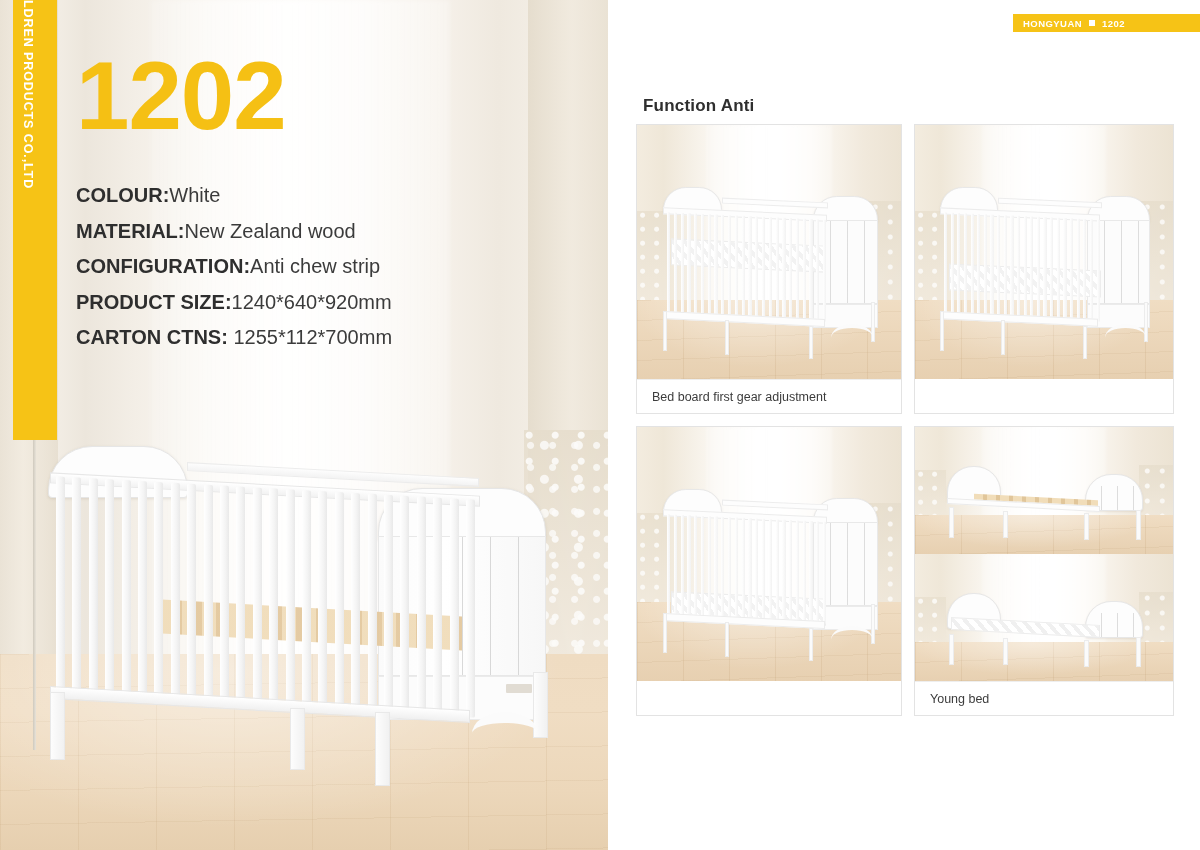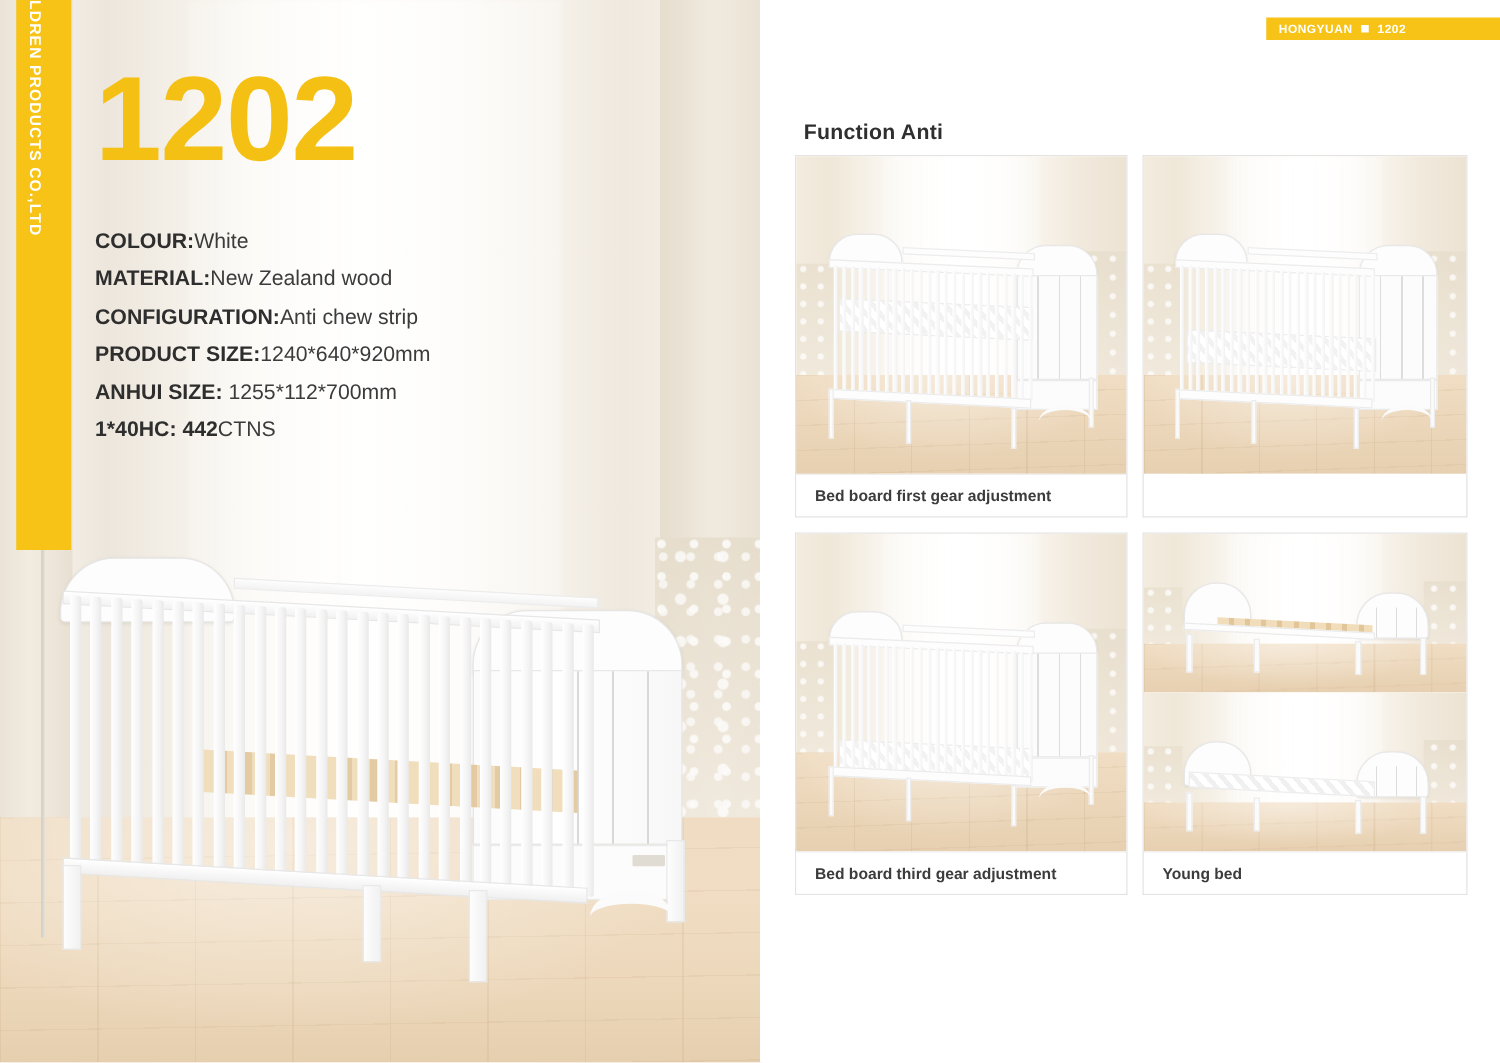--- a/index.html
+++ b/index.html
@@ -170,21 +170,21 @@
   }
 
   
   .hero-text { position: absolute; left: 76px; top: 48px; z-index: 7; }
   .model-no {
     font-size: 96px; font-weight: 700; color: #f5c014;
     line-height: 1.0; letter-spacing: -1px;
   }
   .specs { margin-top: 34px; }
   .spec-row {
-    font-size: 17px; color: #3b3b3b; line-height: 1.78;
+    font-size: 20px; color: #3b3b3b; line-height: 1.78;
     white-space: nowrap;
   }
   .spec-row b { font-weight: 700; color: #2e2e2e; }
 
   
   .right { position: absolute; left: 608px; top: 0; width: 592px; height: 850px; background:#fff; }
 
   .hdr-badge {
     position: absolute; left: 405px; top: 14px; width: 187px; height: 18px;
     background: #f6c316;
@@ -213,21 +213,20 @@
     display: flex; flex-direction: column; overflow: hidden;
   }
   .card .shot { width: 100%; height: 254px; position: relative; overflow: hidden; }
   .card.split .shot { height: 127px; }
   .card .cap {
     height: 34px; display: flex; align-items: center;
     padding-left: 15px;
     font-size: 12.5px; color: #3c3c3c;
     border-top: 1px solid #eeeeee;
     background: #fff;
-    font-weight: bold;
   }
 
   
   .scene { position: absolute; inset: 0; background: #fbf7f0; }
   .sc-wall {
     position: absolute; inset: 0;
     background: linear-gradient(90deg,
       #f3ecdf 0%, #efe7d8 10%, #fbf8f3 30%, #ffffff 50%,
       #fcf9f4 66%, #f1e9dc 86%, #ece3d3 100%);
   }
@@ -443,24 +442,21 @@
       <div class="spec-row">
         <b>MATERIAL:</b><span>New Zealand wood</span>
       </div>
       <div class="spec-row">
         <b>CONFIGURATION:</b><span>Anti chew strip</span>
       </div>
       <div class="spec-row">
         <b>PRODUCT SIZE:</b><span>1240*640*920mm</span>
       </div>
       <div class="spec-row">
-        <b>ANHUI SIZE:</b><span> 1255*112*700mm</span>
-      </div>
-      <div class="spec-row">
-        <b>1*40HC: 442</b><span>CTNS</span>
+        <b>CARTON CTNS:</b><span> 1255*112*700mm</span>
       </div>
     </div>
   </div>
 </div>
 
 <div class="right">
 
   <div class="hdr-badge">
     <span class="t">HONGYUAN</span>
     <span class="sq"></span>
@@ -625,21 +621,20 @@
               </div>
             <div class="mc-rb"></div>
             <div class="mc-lg a"></div>
             <div class="mc-lg b"></div>
             <div class="mc-lg c"></div>
             <div class="mc-lg d"></div>
             <div class="mc-arc"></div>
           </div>
         </div>
       </div>
-      <div class="cap">Bed board third gear adjustment</div>
     </div>
 
     <div class="card split">
       <div class="shot">
         <div class="scene">
           <div class="sc-wall"></div>
           <div class="sc-sheer"></div>
           <div class="sc-lace-l"></div>
           <div class="sc-lace-r"></div>
           <div class="sc-floor"></div>

